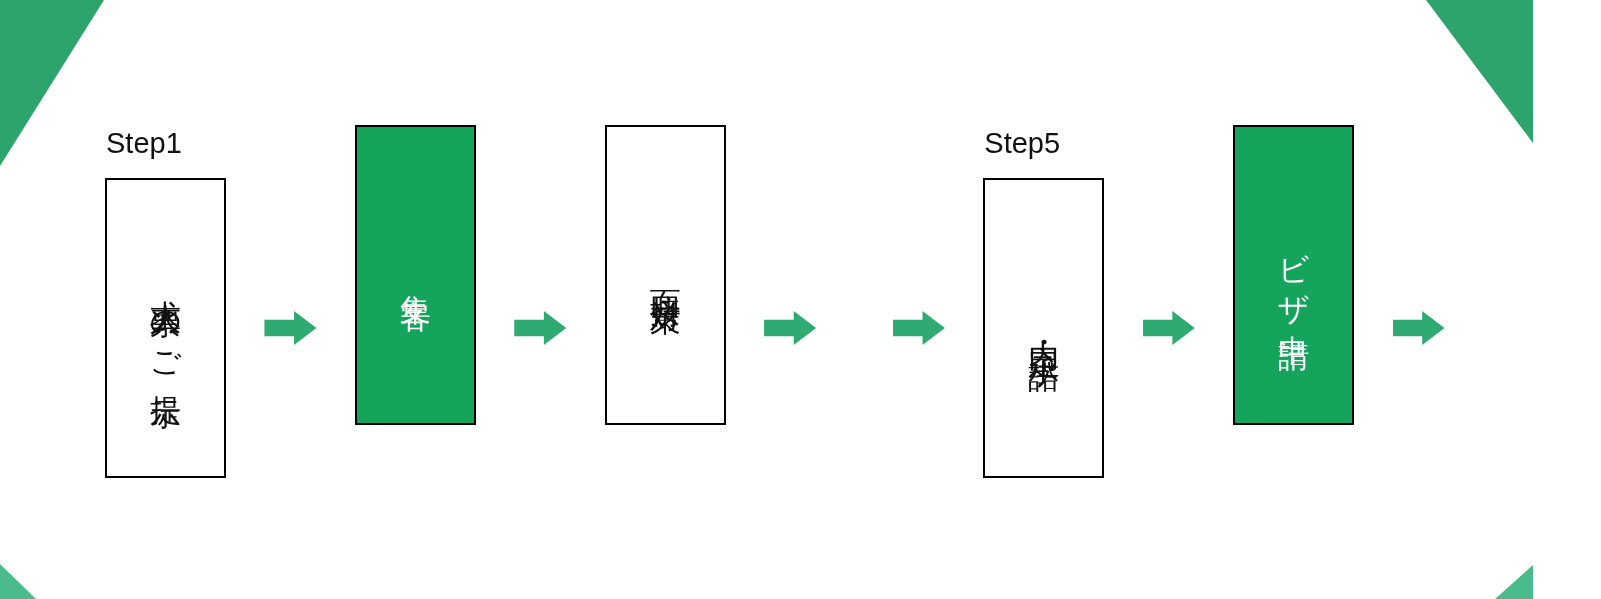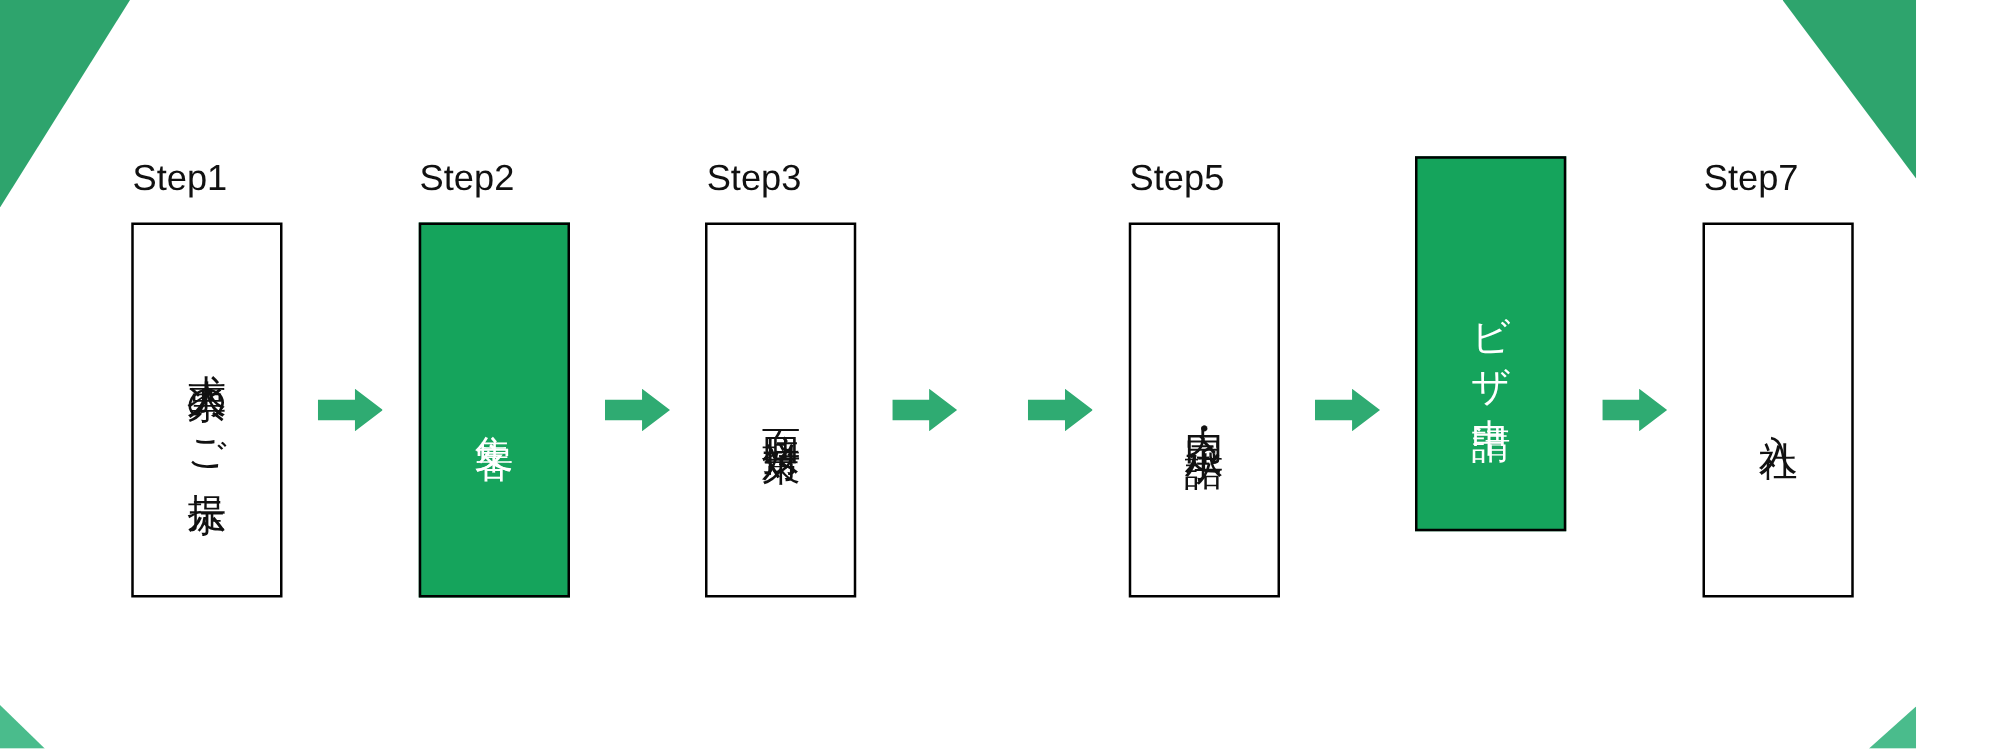--- a/index.html
+++ b/index.html
@@ -123,32 +123,30 @@
     <div class="step-box">
       <span class="step-text">求人票のご提示</span>
     </div>
   </div>
 
   <div class="arrow-gap">
     <div class="arrow"></div>
   </div>
 
   <div class="step-col">
-    <div class="step-label">Step2</div>
     <div class="step-box highlighted">
       <span class="step-text">集客</span>
     </div>
   </div>
 
   <div class="arrow-gap">
     <div class="arrow"></div>
   </div>
 
   <div class="step-col">
-    <div class="step-label">Step3</div>
     <div class="step-box">
       <span class="step-text">面接対策</span>
     </div>
   </div>
 
   <div class="arrow-gap">
     <div class="arrow"></div>
   </div>
 
 
@@ -170,20 +168,14 @@
   <div class="step-col">
     <div class="step-box highlighted">
       <span class="step-text">ビザ申請</span>
     </div>
   </div>
 
   <div class="arrow-gap">
     <div class="arrow"></div>
   </div>
 
-  <div class="step-col">
-    <div class="step-label">Step7</div>
-    <div class="step-box">
-      <span class="step-text">入社</span>
-    </div>
-  </div>
 </div>
 </div>
 
 </body></html>

